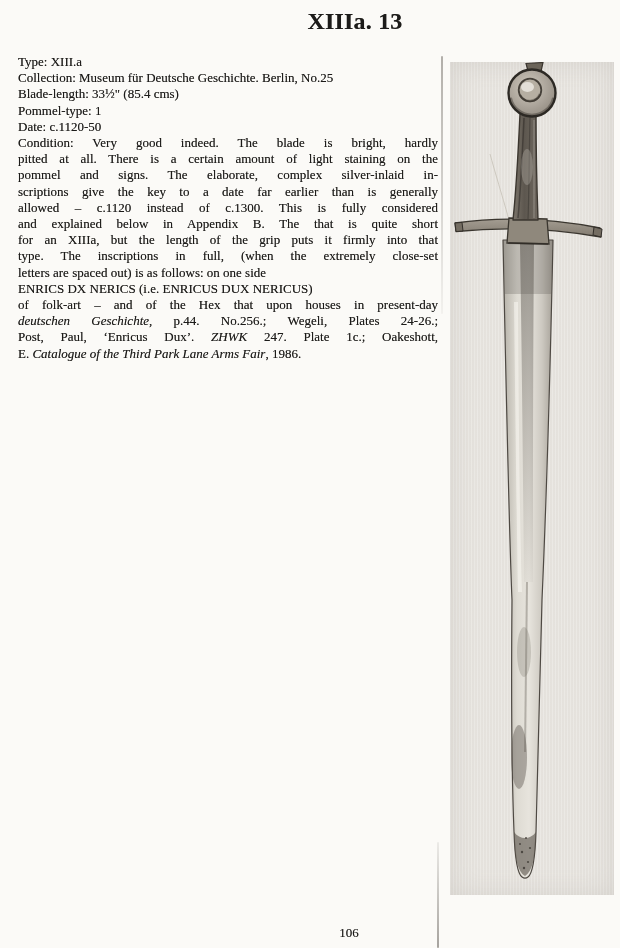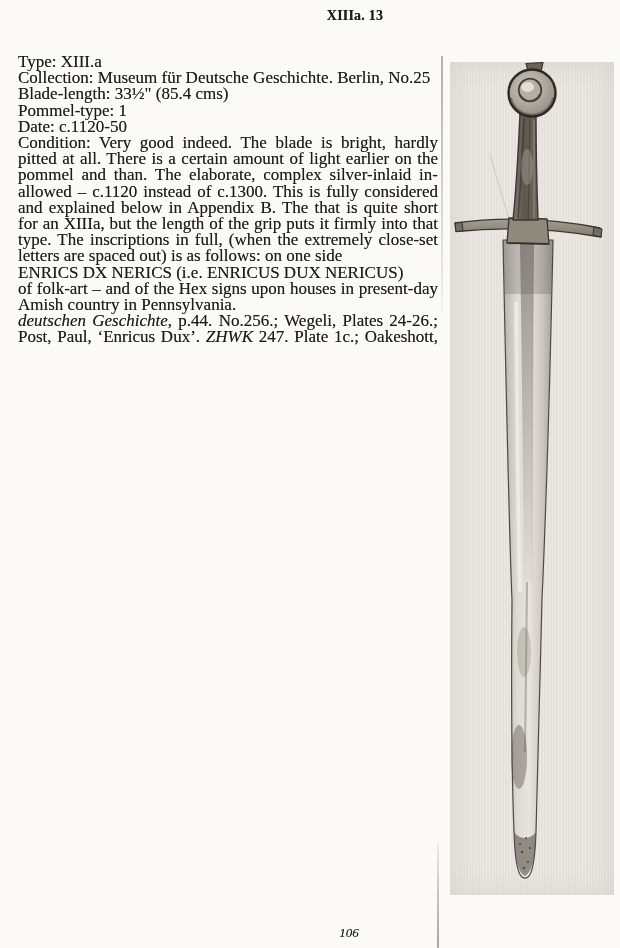--- a/index.html
+++ b/index.html
@@ -4,74 +4,75 @@
 <style>
   html,body{margin:0;padding:0;background:#ffffff;}
   .page{
     position:relative;width:620px;height:948px;overflow:hidden;
     background:var(--page-bg,#fbfaf7);
     color:var(--ink,#1c1b19);
     font-family:"Liberation Serif",serif;
   }
   .title{
     position:absolute;top:8px;left:355px;transform:translateX(-50%);
-    font-size:14px;font-weight:bold;letter-spacing:.2px;white-space:nowrap;
+    font-size:24px;font-weight:bold;letter-spacing:.2px;white-space:nowrap;
     text-shadow:0 0 .5px rgba(25,23,20,.6);
   }
   .text-col{
     position:absolute;left:18px;top:54px;width:420px;
-    font-size:17px;line-height:16.2px;
+    font-size:13px;line-height:16.2px;
   }
   .tl{text-shadow:0 0 .4px rgba(28,26,23,.55);}
   .tl.j{text-align:justify;text-align-last:justify;}
   .photo{
     position:absolute;left:450px;top:62px;width:164px;height:833px;
     background-color:var(--photo-bg,#e8e5e0);
     background-image:repeating-linear-gradient(90deg,
       rgba(255,255,255,.30) 0px,rgba(255,255,255,0) 1px,
       rgba(124,118,110,.06) 2px,rgba(255,255,255,0) 3px);
     box-shadow:inset 0 0 26px rgba(140,134,126,.18);
   }
   .photo svg{position:absolute;left:0;top:0;}
   .crease{position:absolute;width:2px;border-radius:1px;}
   .crease-top{left:441px;top:56px;height:258px;
     background:linear-gradient(180deg,rgba(105,100,93,.50),rgba(105,100,93,.06));}
   .crease-bottom{left:437px;top:842px;height:106px;
     background:linear-gradient(180deg,rgba(105,100,93,.10),rgba(95,90,84,.55));}
   .pageno{
     position:absolute;top:925px;left:349px;transform:translateX(-50%);
-    font-size:13px;text-shadow:0 0 .4px rgba(28,26,23,.5);font-style:italic;
+    font-size:13px;text-shadow:0 0 .4px rgba(28,26,23,.5);
   }
 </style>
 </head>
 <body>
 
 <div class="page">
 
   <div class="title">XIIIa. 13</div>
 
   <div class="text-col">
       <div class="tl"><span>Type: XIII.a</span></div>
       <div class="tl"><span>Collection: Museum für Deutsche Geschichte. Berlin, No.25</span></div>
       <div class="tl"><span>Blade-length: 33½" (85.4 cms)</span></div>
       <div class="tl"><span>Pommel-type: 1</span></div>
       <div class="tl"><span>Date: c.1120-50</span></div>
       <div class="tl j"><span>Condition: Very good indeed. The blade is bright, hardly</span></div>
-      <div class="tl j"><span>pitted at all. There is a certain amount of light earlier on the</span></div>
-      <div class="tl j"><span>pommel and than. The elaborate, complex silver-inlaid in-</span></div>
+      <div class="tl j"><span>pitted at all. There is a certain amount of light staining on the</span></div>
+      <div class="tl j"><span>pommel and signs. The elaborate, complex silver-inlaid in-</span></div>
+      <div class="tl j"><span>scriptions give the key to a date far earlier than is generally</span></div>
       <div class="tl j"><span>allowed – c.1120 instead of c.1300. This is fully considered</span></div>
       <div class="tl j"><span>and explained below in Appendix B. The that is quite short</span></div>
       <div class="tl j"><span>for an XIIIa, but the length of the grip puts it firmly into that</span></div>
       <div class="tl j"><span>type. The inscriptions in full, (when the extremely close-set</span></div>
       <div class="tl"><span>letters are spaced out) is as follows: on one side</span></div>
       <div class="tl"><span>ENRICS DX NERICS (i.e. ENRICUS DUX NERICUS)</span></div>
-      <div class="tl j"><span>of folk-art – and of the Hex signs upon houses in present-day</span></div>
-      <div class="tl"><span>Amish country in Pennsylvania.</span></div>
+      <div class="tl j"><span>of folk-art – and of the Hex that upon houses in present-day</span></div>
       <div class="tl j"><i>deutschen Geschichte</i><span>, p.44. No.256.; Wegeli, Plates 24-26.;</span></div>
       <div class="tl j"><span>Post, Paul, ‘Enricus Dux’. </span><i>ZHWK</i><span> 247. Plate 1c.; Oakeshott,</span></div>
+      <div class="tl"><span>E. </span><i>Catalogue of the Third Park Lane Arms Fair</i><span>, 1986.</span></div>
     </div>
 
   <div class="photo">
     <svg width="164" height="833" viewBox="0 0 164 833">
       <defs>
         <radialGradient id="pommelG" cx="42%" cy="38%" r="75%">
           <stop offset="0%" stop-color="#cfc9bd"></stop>
           <stop offset="55%" stop-color="#aba49a"></stop>
           <stop offset="100%" stop-color="#8b8479"></stop>
         </radialGradient>

